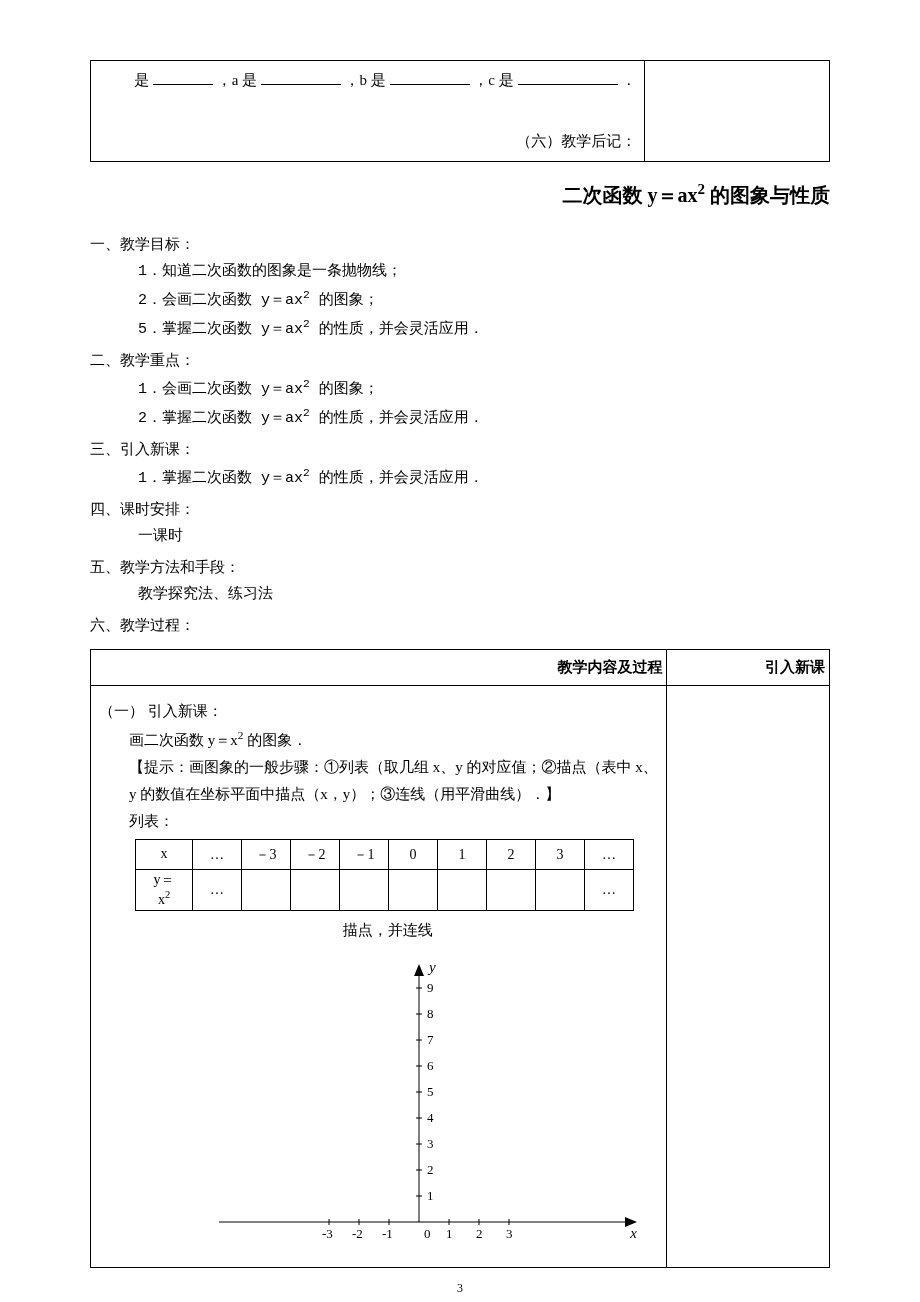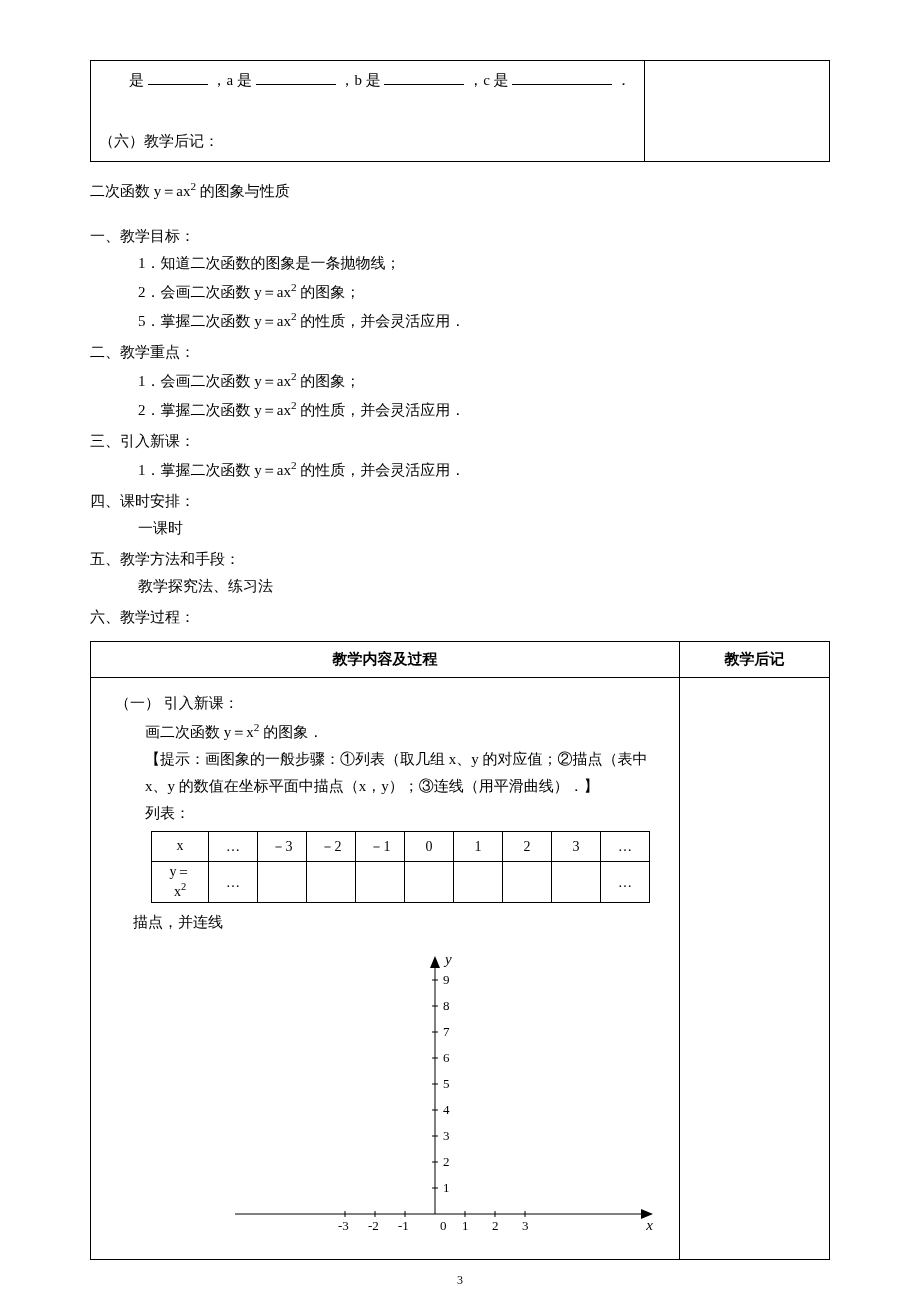--- a/index.html
+++ b/index.html
@@ -10,20 +10,21 @@
     background: #fff;
     margin: 0;
     padding: 60px 90px 30px 90px;
     width: 920px;
     box-sizing: border-box;
   }
   .outer-table {
     border-collapse: collapse;
     width: 100%;
     margin-bottom: 14px;
+    text-align: right;
   }
   .outer-table td {
     border: 1px solid #000;
     vertical-align: top;
     padding: 6px 8px;
   }
   .outer-table .left-col {
     width: 75%;
   }
   .outer-table .right-col {
@@ -33,40 +34,40 @@
     display: inline-block;
     border-bottom: 1px solid #000;
     min-width: 70px;
     height: 1em;
     vertical-align: baseline;
   }
   .blank.w60 { min-width: 60px; }
   .blank.w80 { min-width: 80px; }
   .blank.w100 { min-width: 100px; }
   .title-center {
-    text-align: left;
-    font-weight: normal;
+    text-align: right;
+    font-weight: bold;
     margin: 12px 0 18px 0;
-    font-size: 15px;
+    font-size: 20px;
   }
   .section-head { margin-top: 4px; }
   .indent1 { padding-left: 2em; }
-  .indent2 { padding-left: 3.2em; }
+  .indent2 { padding-left: 3.2em; font-family: Liberation Mono, monospace; }
   .content-table {
     border-collapse: collapse;
     width: 100%;
     margin-top: 10px;
   }
   .content-table > tbody > tr > td {
     border: 1px solid #000;
     vertical-align: top;
-    padding: 6px 24px;
+    padding: 6px 8px;
   }
   .content-table .hdr {
-    text-align: center;
+    text-align: right;
     font-weight: bold;
     padding: 4px;
   }
   .content-table .main-col { width: 78%; }
   .content-table .side-col { width: 22%; }
   .data-table {
     border-collapse: collapse;
     margin: 4px 0 6px 36px;
     font-size: 14px;
   }
@@ -151,21 +152,21 @@
 
 <div class="section-head">五、教学方法和手段：</div>
 <div class="indent2">教学探究法、练习法</div>
 
 <div class="section-head">六、教学过程：</div>
 
 <table class="content-table">
   <tbody>
   <tr>
     <td class="hdr main-col">教学内容及过程</td>
-    <td class="hdr side-col">教学后记</td>
+    <td class="hdr side-col">引入新课</td>
   </tr>
   <tr>
     <td class="main-col">
       <div style="height:6px;"></div>
       <div>（一） 引入新课：</div>
       <div class="indent1">
         <span>画二次函数 y＝x</span><sup>2</sup><span> 的图象．</span>
       </div>
       <div class="indent1" style="text-indent:0;">【提示：画图象的一般步骤：①列表（取几组 x、y 的对应值；②描点（表中 x、y 的数值在坐标平面中描点（x，y）；③连线（用平滑曲线）．】</div>
       <div class="indent1">列表：</div>
@@ -195,21 +196,21 @@
           <td></td>
           <td></td>
           <td></td>
           <td></td>
           <td></td>
           <td>…</td>
         </tr>
       </tbody>
           </table>
 
-      <div class="" style="padding-left:1.2em;">描点，并连线</div>
+      <div class="" style="padding-left:1.2em;text-align:center;">描点，并连线</div>
 
       <div class="graph-wrap">
         <svg width="440" height="300" viewBox="0 0 440 300">
 
           <line x1="220" y1="20" x2="220" y2="270" stroke="#000" stroke-width="1"></line>
           <polygon points="220,12 215,24 225,24" fill="#000"></polygon>
 
           <line x1="20" y1="270" x2="430" y2="270" stroke="#000" stroke-width="1"></line>
           <polygon points="438,270 426,265 426,275" fill="#000"></polygon>
 

